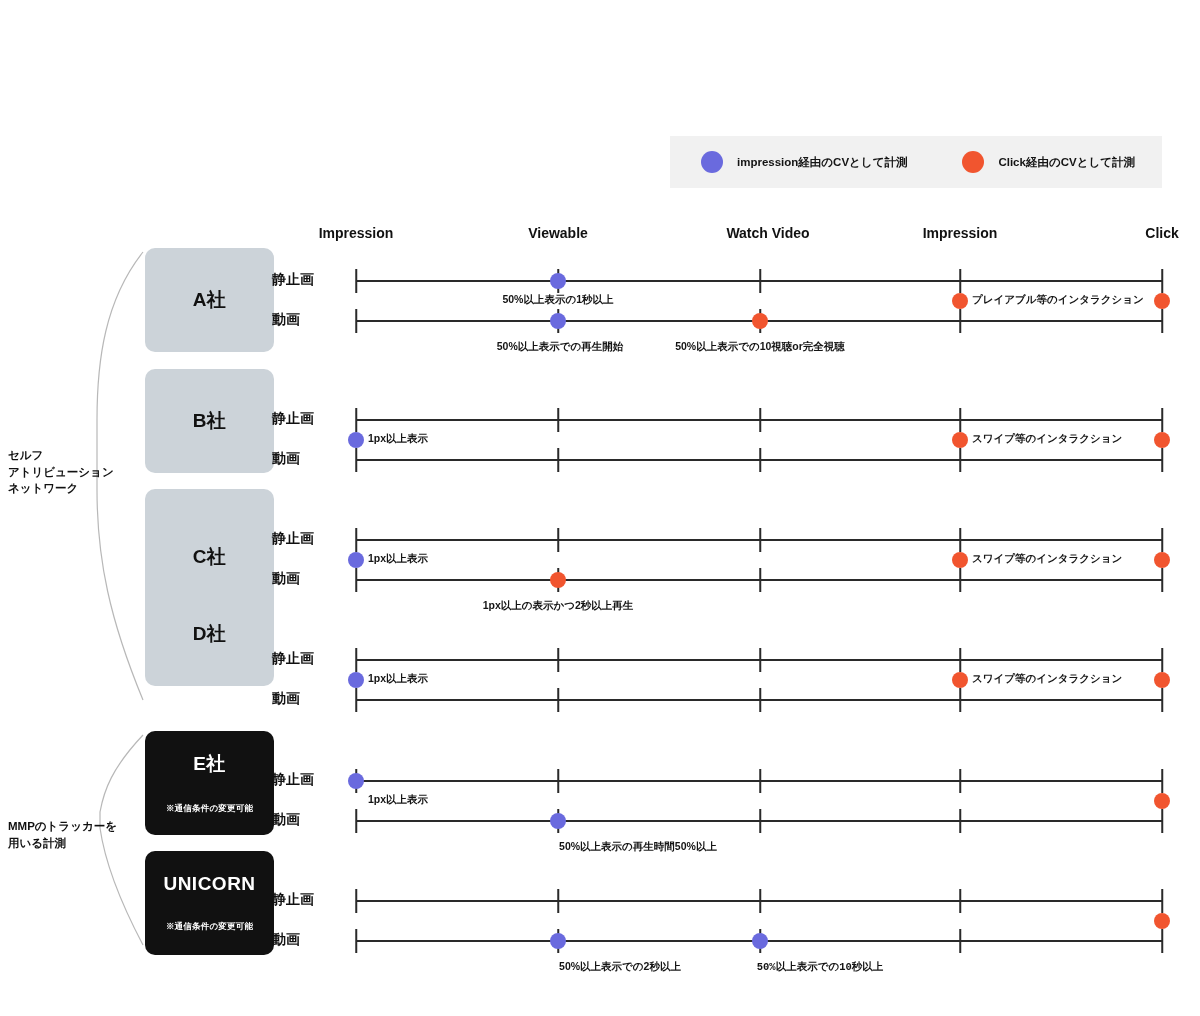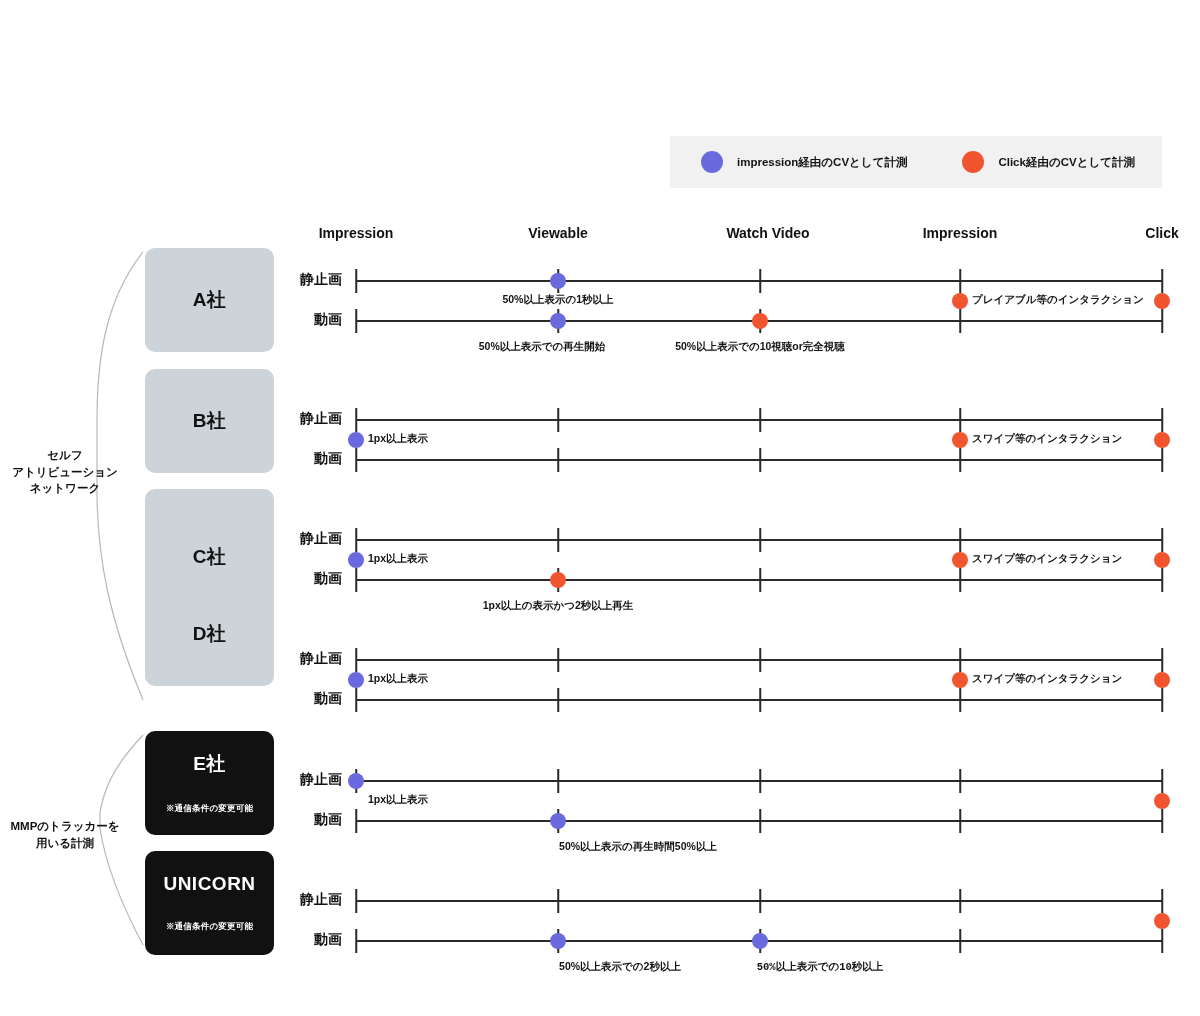--- a/index.html
+++ b/index.html
@@ -38,39 +38,40 @@
     position:absolute;top:225px;
     font-size:14px;font-weight:bold;color:#111;
     transform:translateX(-50%);
     white-space:nowrap;
   }
 
   
   .bracket-svg{position:absolute;left:0;top:0;width:1200px;height:1016px;pointer-events:none;}
   .group-label{
     position:absolute;
-    text-align:center;
+    text-align:left;
     font-size:11.5px;font-weight:bold;line-height:1.45;color:#111;
     white-space:pre-line;
+    padding-left:8px;
   }
 
   
   .co-box{
     position:absolute;left:145px;width:129px;
     border-radius:10px;
     display:flex;flex-direction:column;align-items:center;justify-content:center;
   }
   .co-box.light{background:#ccd3d9;color:#111;}
   .co-box.dark{background:#111111;color:#ffffff;}
   .co-name{font-size:19px;font-weight:bold;letter-spacing:0.5px;}
   .co-note{font-size:8.5px;font-weight:bold;margin-top:26px;letter-spacing:0.2px;font-family:Liberation Mono, monospace;}
 
   
   .rowlabel{
-    position:absolute;width:70px;text-align:right;
+    position:absolute;width:70px;text-align:left;
     font-size:14px;font-weight:bold;color:#111;
     transform:translateY(-50%);
   }
   .axis{
     position:absolute;left:356px;width:806px;height:2px;
     background:#2a2a2a;
   }
   .tick{
     position:absolute;width:1.5px;height:24px;background:#2a2a2a;
     transform:translate(-50%,-50%);
@@ -142,21 +143,21 @@
       <div class="tick" style="left: 760px; top: 321px;"></div>
       <div class="tick" style="left: 960px; top: 321px;"></div>
       <div class="tick" style="left: 1162px; top: 321px;"></div>
       <div class="marker blue" style="left: 558px; top: 281px;"></div>
       <div class="marker blue" style="left: 558px; top: 321px;"></div>
       <div class="marker orange" style="left: 760px; top: 321px;"></div>
       <div class="marker orange" style="left: 960px; top: 301px;"></div>
       <div class="marker orange" style="left: 1162px; top: 301px;"></div>
       <div class="ann center" style="left: 558px; top: 293px;">50%以上表示の1秒以上</div>
       <div class="ann left" style="left: 972px; top: 293px;">プレイアブル等のインタラクション</div>
-      <div class="ann center" style="left: 542px; top: 340px;">50%以上表示での再生開始</div>
+      <div class="ann center" style="left: 560px; top: 340px;">50%以上表示での再生開始</div>
       <div class="ann center" style="left: 760px; top: 340px;">50%以上表示での10視聴or完全視聴</div>
       <div class="co-box light" style="top: 369px; height: 104px;">
         <div class="co-name">B社</div>
       </div>
       <div class="rowlabel" style="left: 272px; top: 419px;">静止画</div>
       <div class="rowlabel" style="left: 272px; top: 459px;">動画</div>
       <div class="axis" style="top: 419px;"></div>
       <div class="tick" style="left: 356px; top: 420px;"></div>
       <div class="tick" style="left: 558px; top: 420px;"></div>
       <div class="tick" style="left: 760px; top: 420px;"></div>

